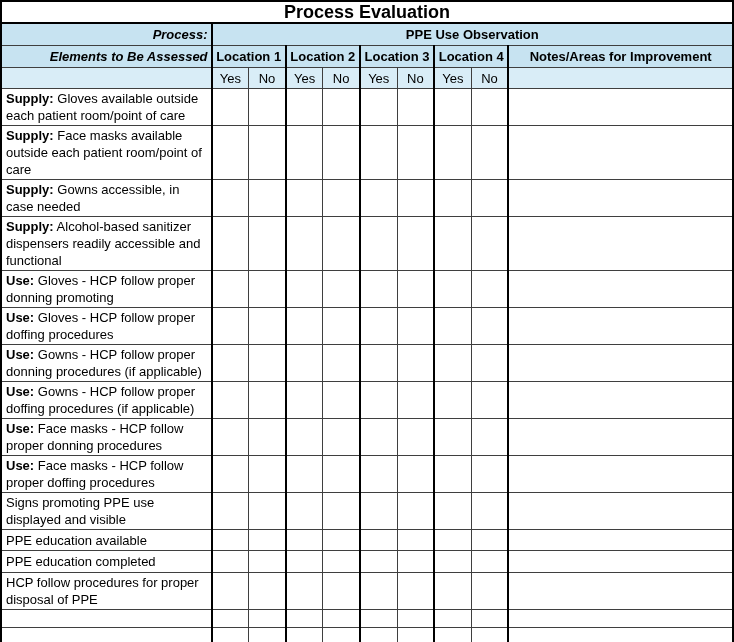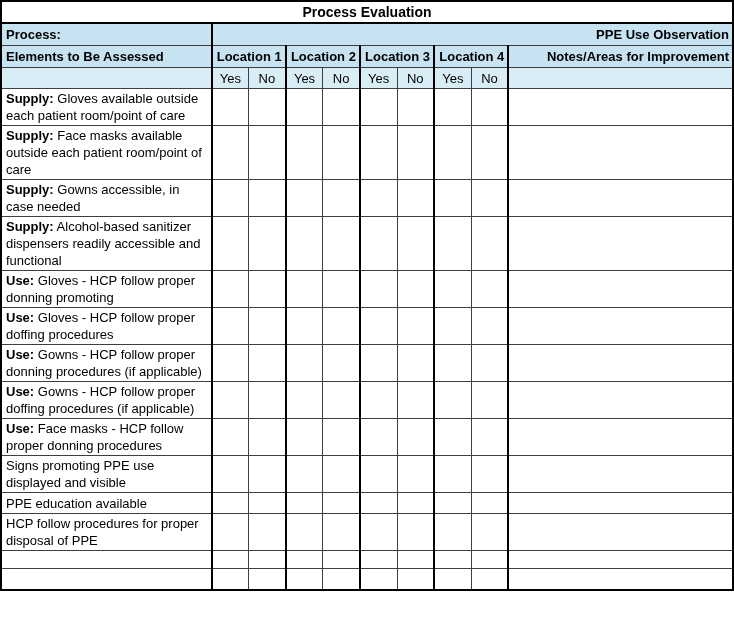--- a/index.html
+++ b/index.html
@@ -26,42 +26,43 @@
     vertical-align: middle;
     overflow: hidden;
     line-height: 17px;
   }
   td.bL2 {
     border-left: 2px solid #000000;
   }
   tr.title-row td {
     background: #ffffff;
     font-weight: bold;
-    font-size: 14px;
+    font-size: 18px;
     text-align: center;
     height: 20px;
     border-bottom: 2px solid #000000;
   }
   tr.hdr-row td {
     background: #c7e3f1;
     font-weight: bold;
     height: 21px;
   }
   tr.yn-row td {
     background: #d9edf7;
     height: 20px;
     text-align: center;
     font-weight: normal;
   }
   .left-label {
-    text-align: left;
+    text-align: right;
     padding-left: 4px;
+    font-style: italic;
   }
   .center {
-    text-align: right;
+    text-align: center;
   }
   td.label-cell {
     padding: 1px 2px 1px 4px;
   }
   .row-prefix {
     font-weight: bold;
   }
   td.check-cell, td.notes-body-cell {
     background: #ffffff;
   }
@@ -213,34 +214,58 @@
     <td class="check-cell bL2"></td>
     <td class="check-cell"></td>
     <td class="check-cell bL2"></td>
     <td class="check-cell"></td>
     <td class="check-cell bL2"></td>
     <td class="check-cell"></td>
     <td class="check-cell bL2"></td>
     <td class="check-cell"></td>
     <td class="notes-body-cell bL2"></td>
   </tr>
+      <tr style="height: 37px;">
+    <td class="label-cell"><span class="row-prefix">Use:</span><span> Face masks - HCP follow proper doffing procedures</span></td>
+    <td class="check-cell bL2"></td>
+    <td class="check-cell"></td>
+    <td class="check-cell bL2"></td>
+    <td class="check-cell"></td>
+    <td class="check-cell bL2"></td>
+    <td class="check-cell"></td>
+    <td class="check-cell bL2"></td>
+    <td class="check-cell"></td>
+    <td class="notes-body-cell bL2"></td>
+  </tr>
       <tr style="height: 35px;">
     <td class="label-cell"><span class="row-prefix"></span><span>Signs promoting PPE use displayed and visible</span></td>
     <td class="check-cell bL2"></td>
     <td class="check-cell"></td>
     <td class="check-cell bL2"></td>
     <td class="check-cell"></td>
     <td class="check-cell bL2"></td>
     <td class="check-cell"></td>
     <td class="check-cell bL2"></td>
     <td class="check-cell"></td>
     <td class="notes-body-cell bL2"></td>
   </tr>
       <tr style="height: 21px;">
     <td class="label-cell"><span class="row-prefix"></span><span>PPE education available</span></td>
+    <td class="check-cell bL2"></td>
+    <td class="check-cell"></td>
+    <td class="check-cell bL2"></td>
+    <td class="check-cell"></td>
+    <td class="check-cell bL2"></td>
+    <td class="check-cell"></td>
+    <td class="check-cell bL2"></td>
+    <td class="check-cell"></td>
+    <td class="notes-body-cell bL2"></td>
+  </tr>
+      <tr style="height: 22px;">
+    <td class="label-cell"><span class="row-prefix"></span><span>PPE education completed</span></td>
     <td class="check-cell bL2"></td>
     <td class="check-cell"></td>
     <td class="check-cell bL2"></td>
     <td class="check-cell"></td>
     <td class="check-cell bL2"></td>
     <td class="check-cell"></td>
     <td class="check-cell bL2"></td>
     <td class="check-cell"></td>
     <td class="notes-body-cell bL2"></td>
   </tr>

